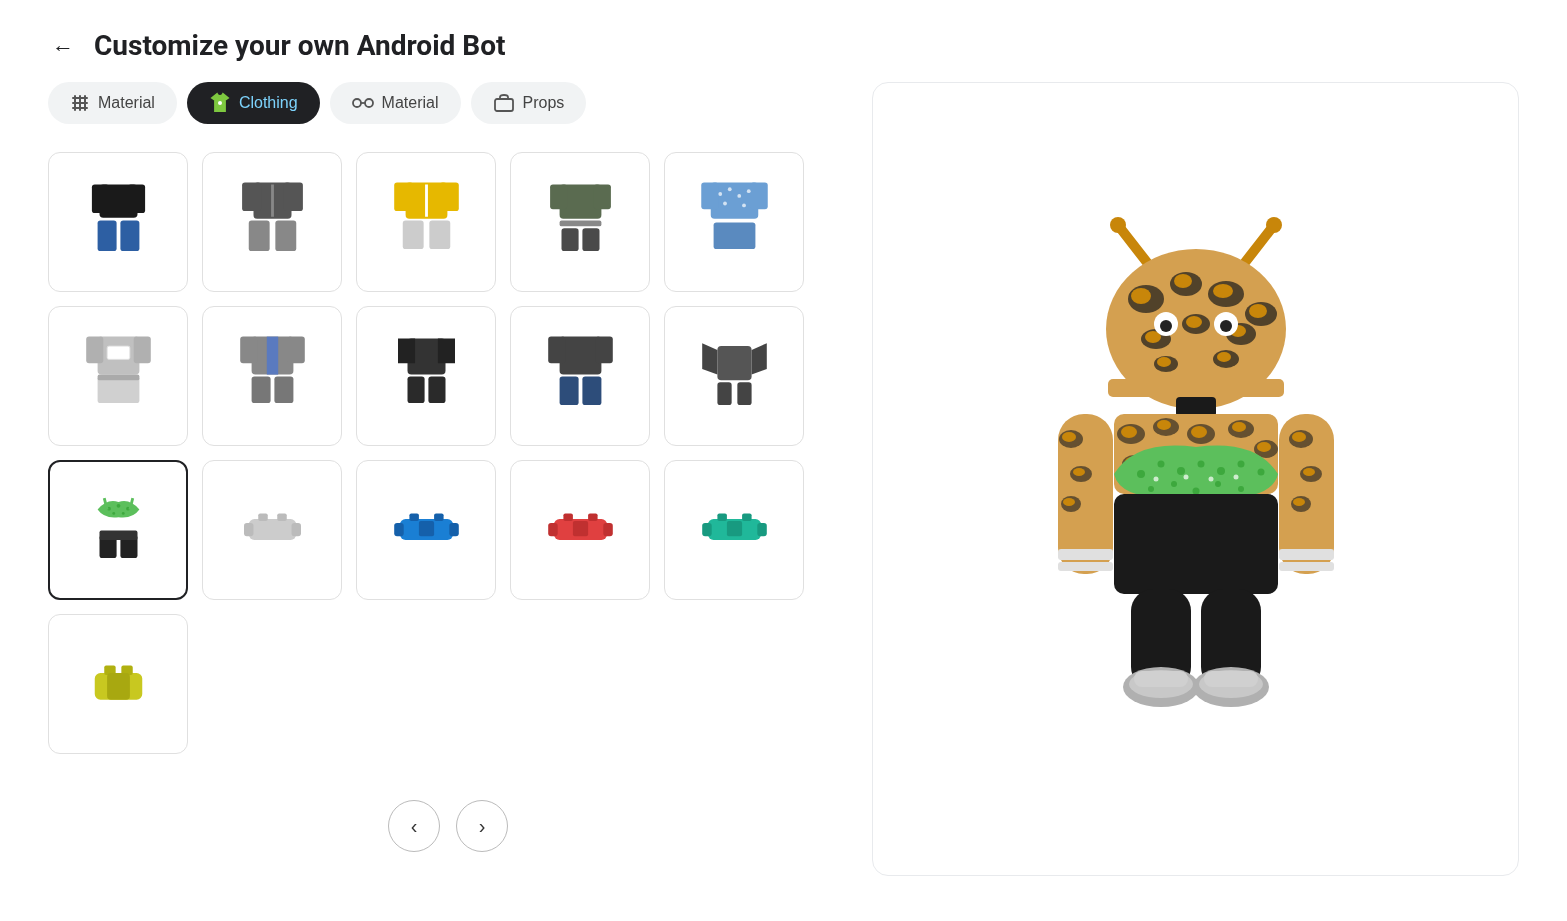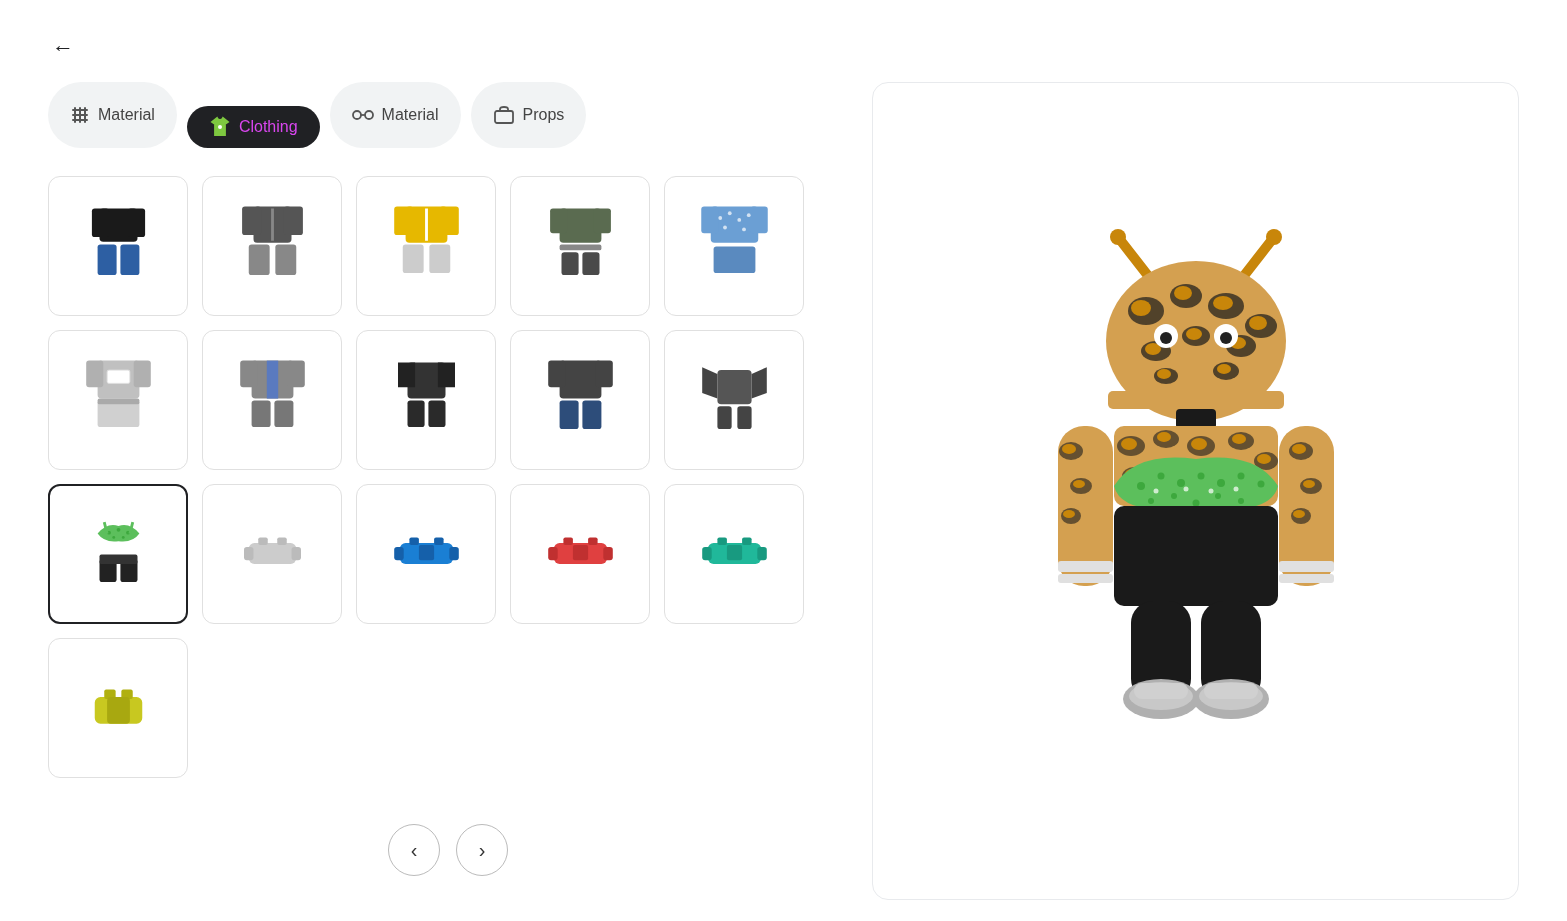--- a/index.html
+++ b/index.html
@@ -64,22 +64,21 @@
       font-size: 16px;
       font-weight: 500;
       border: none;
       background: #f1f3f4;
       color: #444;
       transition: background 0.15s;
     }
 
     .tab-item.active {
       background: #202124;
-      color: #d946ef;
-      margin-top: 24px;
+      color: #7dd3fc;
     }
 
     .tab-icon {
       font-size: 18px;
       display: flex;
       align-items: center;
     }
 
     .grid-container {
       display: grid;
@@ -153,20 +152,21 @@
     .svg-clothing {
       width: 95px;
       height: 95px;
     }
   </style>
 </head>
 <body>
 
 <div class="page-header">
   <button class="back-btn">←</button>
+  <h1 class="page-title">Customize your own Android Bot</h1>
 </div>
 
 <div class="main-layout">
   <div class="left-panel">
 
     <div class="tab-bar">
       <button class="tab-item">
         <span class="tab-icon">
           <svg width="20" height="20" viewBox="0 0 20 20" fill="none">
             <line x1="3" y1="5" x2="17" y2="5" stroke="#555" stroke-width="2" stroke-linecap="round"></line>

